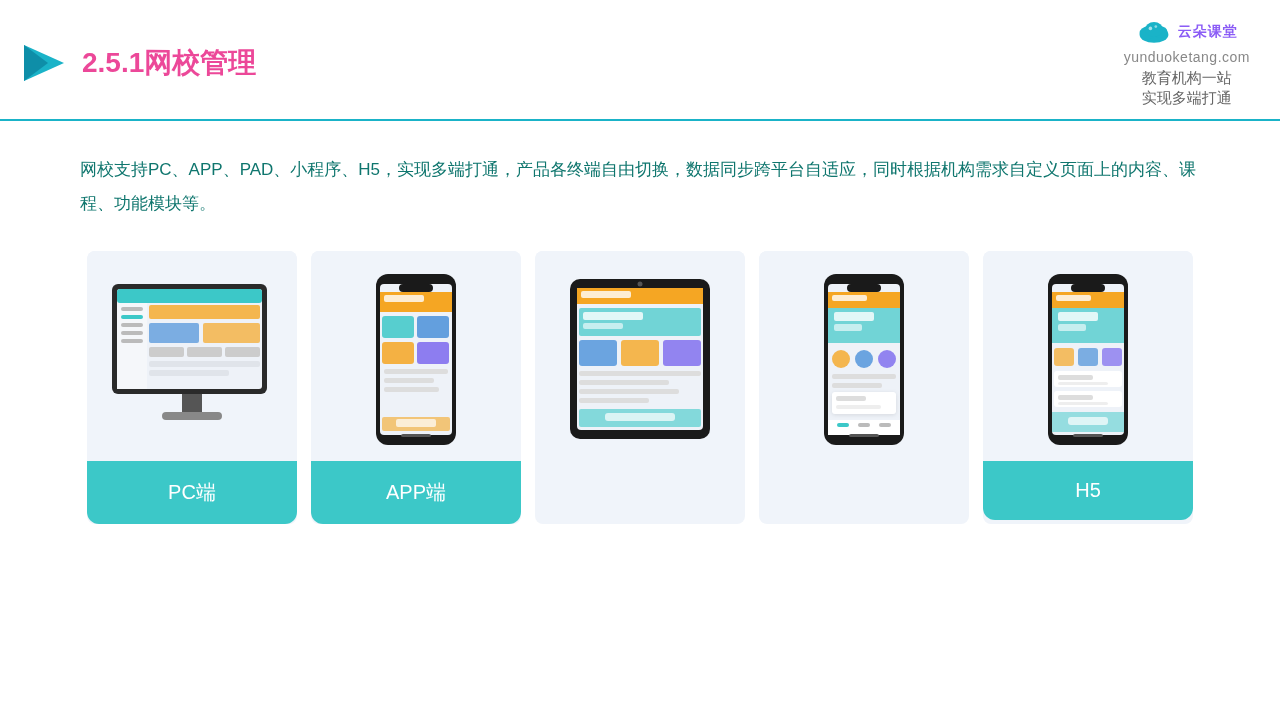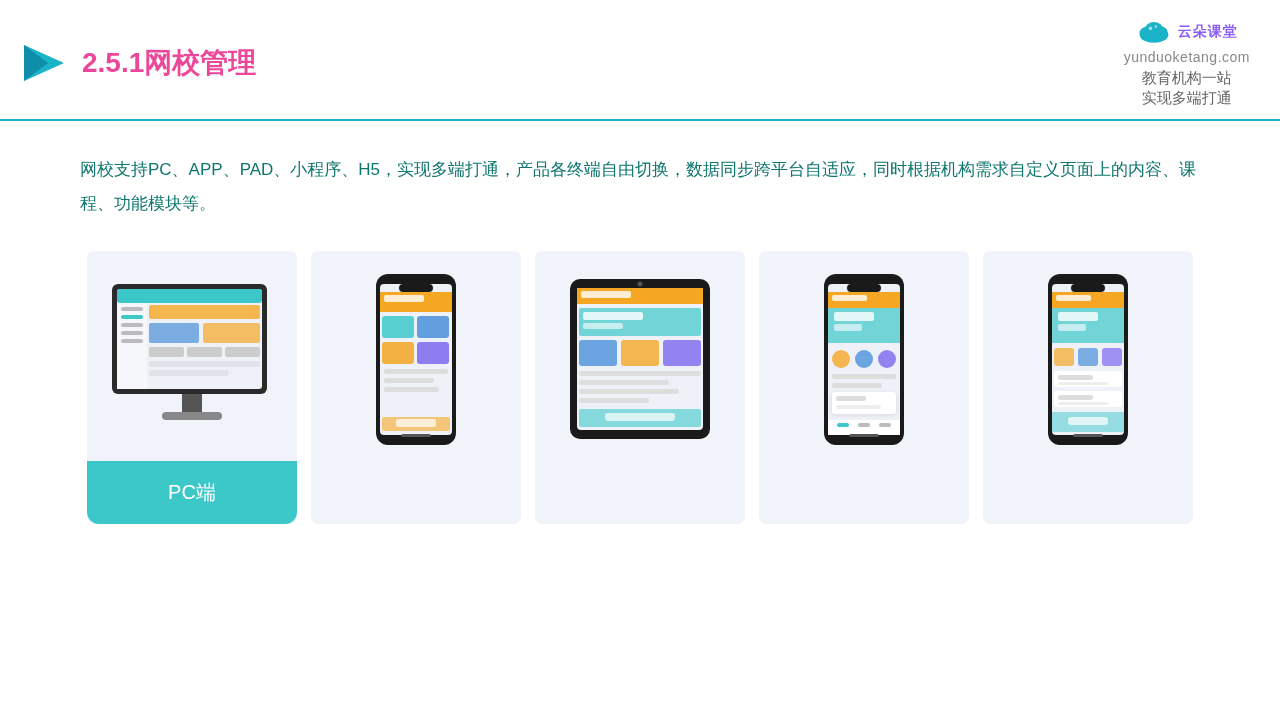--- a/index.html
+++ b/index.html
@@ -239,20 +239,21 @@
         <rect x="13" y="97" width="64" height="5" rx="2" fill="#ddd"></rect>
         <rect x="13" y="106" width="50" height="5" rx="2" fill="#ddd"></rect>
         <rect x="13" y="115" width="55" height="5" rx="2" fill="#ddd"></rect>
 
         <rect x="11" y="145" width="68" height="14" rx="2" fill="#f5a623" opacity="0.6"></rect>
         <rect x="25" y="147" width="40" height="8" rx="2" fill="white" opacity="0.7"></rect>
 
         <rect x="30" y="162" width="30" height="3" rx="2" fill="#555"></rect>
       </svg>
     </div>
+    <div class="card-label">APP端</div>
   </div>
 
   <div class="card">
     <div class="card-image-area">
       <svg class="tablet-mockup" viewBox="0 0 150 170" xmlns="http://www.w3.org/2000/svg">
 
         <rect x="5" y="5" width="140" height="160" rx="10" ry="10" fill="#1a1a1a"></rect>
 
         <rect x="12" y="14" width="126" height="142" rx="4" ry="4" fill="#eef2f8"></rect>
 
@@ -345,15 +346,16 @@
         <rect x="11" y="119" width="68" height="16" rx="3" fill="white"></rect>
         <rect x="15" y="123" width="35" height="5" rx="2" fill="#ddd"></rect>
         <rect x="15" y="130" width="50" height="3" rx="2" fill="#eee"></rect>
 
         <rect x="9" y="140" width="72" height="20" fill="#3cc8c8" opacity="0.5"></rect>
         <rect x="25" y="145" width="40" height="8" rx="3" fill="white" opacity="0.7"></rect>
 
         <rect x="30" y="162" width="30" height="3" rx="2" fill="#555"></rect>
       </svg>
     </div>
+    <div class="card-label">H5</div>
   </div>
 
 </div>
 
 </body></html>

